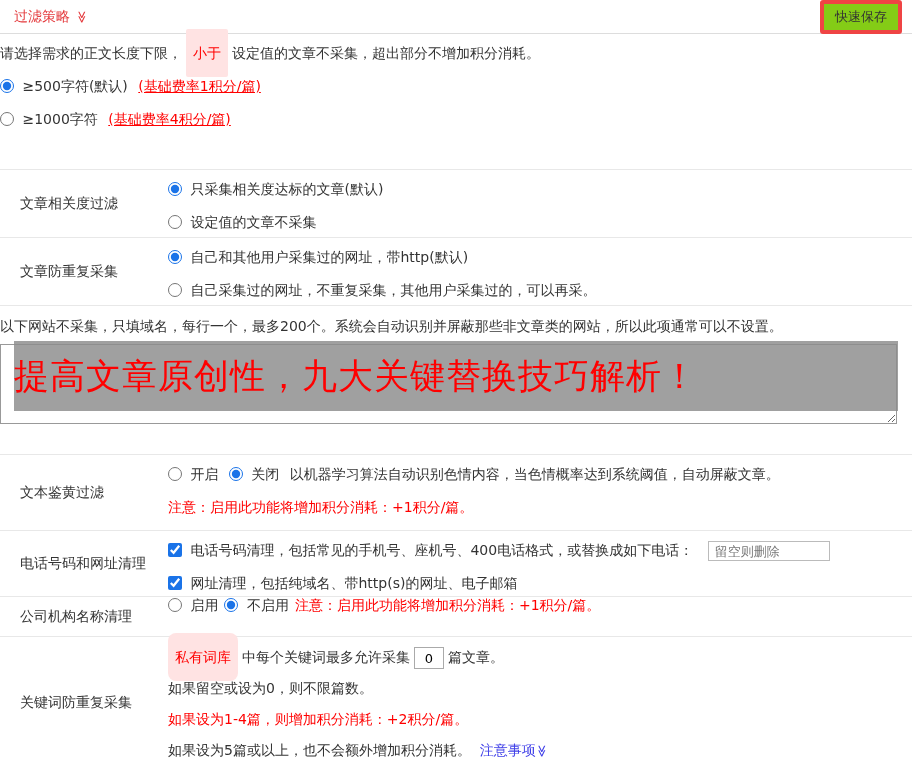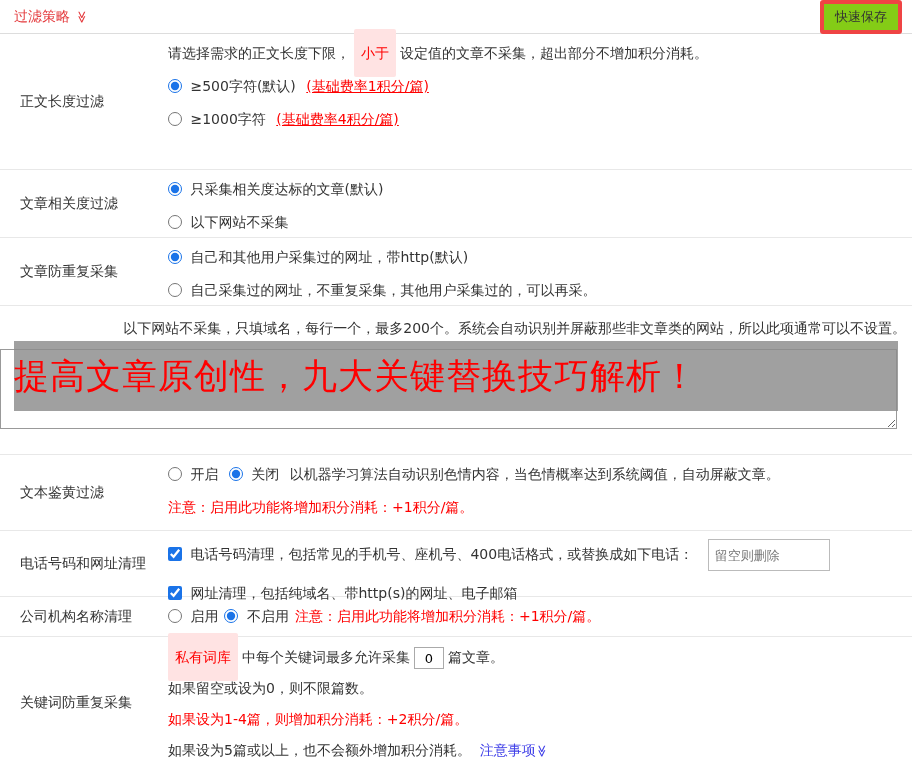--- a/index.html
+++ b/index.html
@@ -35,60 +35,59 @@
   label.opt { cursor:pointer; margin-right:6px; }
   .red-note { color:var(--note-red,#f00); }
   .u { text-decoration:underline; }
   .hl {
     background:var(--highlight-bg,#ffe3e3); color:var(--note-red,#f00);
     padding:16px 7px; border-radius:2px; margin:0 4px;
   }
   .link { color:var(--link-blue,#3f3fe8); cursor:pointer; }
   .link .chev { display:inline-block; transform:rotate(90deg); font-size:12px; }
   .phone-input {
-    width:122px; height:32px; border:1px solid #bbb; padding:2px 6px;
+    width:122px; height:20px; border:1px solid #bbb; padding:2px 6px;
     font-size:13px; font-family:inherit; vertical-align:middle; margin-left:4px;
   }
   .phone-input::placeholder { color:#777; }
   .count-input {
     width:30px; height:22px; border:1px solid #aaa; text-align:center;
     font-size:13px; font-family:inherit; vertical-align:middle; margin:0 4px;
   }
   .sites-textarea {
     display:block; width:99%; height:80px; margin-top:6px;
     border:1px solid #999; resize:both; font-family:inherit; font-size:13px; padding:4px;
   }
-  .intro { line-height:29px;text-align:right; }
+  .intro { line-height:24px; }
   .overlay {
     position:absolute; left:14px; right:14px; top:341px; height:70px;
     background:rgba(139,139,139,0.82);
     display:flex; align-items:center; 
     z-index:5; pointer-events:none;
   }
   .overlay span {
     color:var(--overlay-text,#f00); font-size:35px; letter-spacing:1px; white-space:nowrap;
   }
   
   .r1{height:136px}.r2{height:68px}.r3{height:68px}.r4{height:149px}
   .r5{height:76px}.r6{height:66px}.r7{height:40px}.r8{height:131px}
-  .r7 .cell-content{padding-top:0;display:flex;align-items:center}
+  .r7 .cell-content{padding-top:0;display:flex;}
 </style>
 </head>
 <body>
 
 <div class="topbar">
   <div class="page-title">
     <span>过滤策略</span>
     <span class="chev">≫</span>
   </div>
   <button class="save-btn">快速保存</button>
 </div>
 
 <div class="row r1">
-  <div class="cell-label">正文长度过滤</div>
   <div class="cell-content">
     <div class="line">
       <span>请选择需求的正文长度下限，</span><span class="hl">小于</span><span>设定值的文章不采集，超出部分不增加积分消耗。</span>
     </div>
     <div class="line">
       <label class="opt">
         <input type="radio" name="len" checked="" style="">
         <span>≥500字符(默认)</span>
       </label>
       <span class="red-note u">(基础费率1积分/篇)</span>
@@ -108,21 +107,21 @@
   <div class="cell-content">
     <div class="line">
       <label class="opt">
         <input type="radio" name="rel" checked="" style="">
         <span>只采集相关度达标的文章(默认)</span>
       </label>
     </div>
     <div class="line">
       <label class="opt">
         <input type="radio" name="rel" style="">
-        <span>以下网站不采集</span>
+        <span>设定值的文章不采集</span>
       </label>
     </div>
   </div>
 </div>
 
 <div class="row r3">
   <div class="cell-label">文章防重复采集</div>
   <div class="cell-content">
     <div class="line">
       <label class="opt">
@@ -194,21 +193,21 @@
       <span>不启用</span>
     </label>
     <span class="red-note">注意：启用此功能将增加积分消耗：+1积分/篇。</span>
   </div>
 </div>
 
 <div class="row r8" style="border-bottom:none;">
   <div class="cell-label">关键词防重复采集</div>
   <div class="cell-content">
     <div class="line8">
-      <span class="hl" style="margin-left:0;">私有词库</span><span>中每个关键词最多允许采集</span><input type="text" class="count-input" value="0" style=""><span>篇文章。</span>
+      <span class="hl" style="margin-left:0;border-radius:8px;">私有词库</span><span>中每个关键词最多允许采集</span><input type="text" class="count-input" value="0" style=""><span>篇文章。</span>
     </div>
     <div class="line8">如果留空或设为0，则不限篇数。</div>
     <div class="line8 red-note">如果设为1-4篇，则增加积分消耗：+2积分/篇。</div>
     <div class="line8">
       <span>如果设为5篇或以上，也不会额外增加积分消耗。</span>
       <span class="link">&nbsp;<span>注意事项</span><span class="chev">≫</span></span>
     </div>
   </div>
 </div>
 

